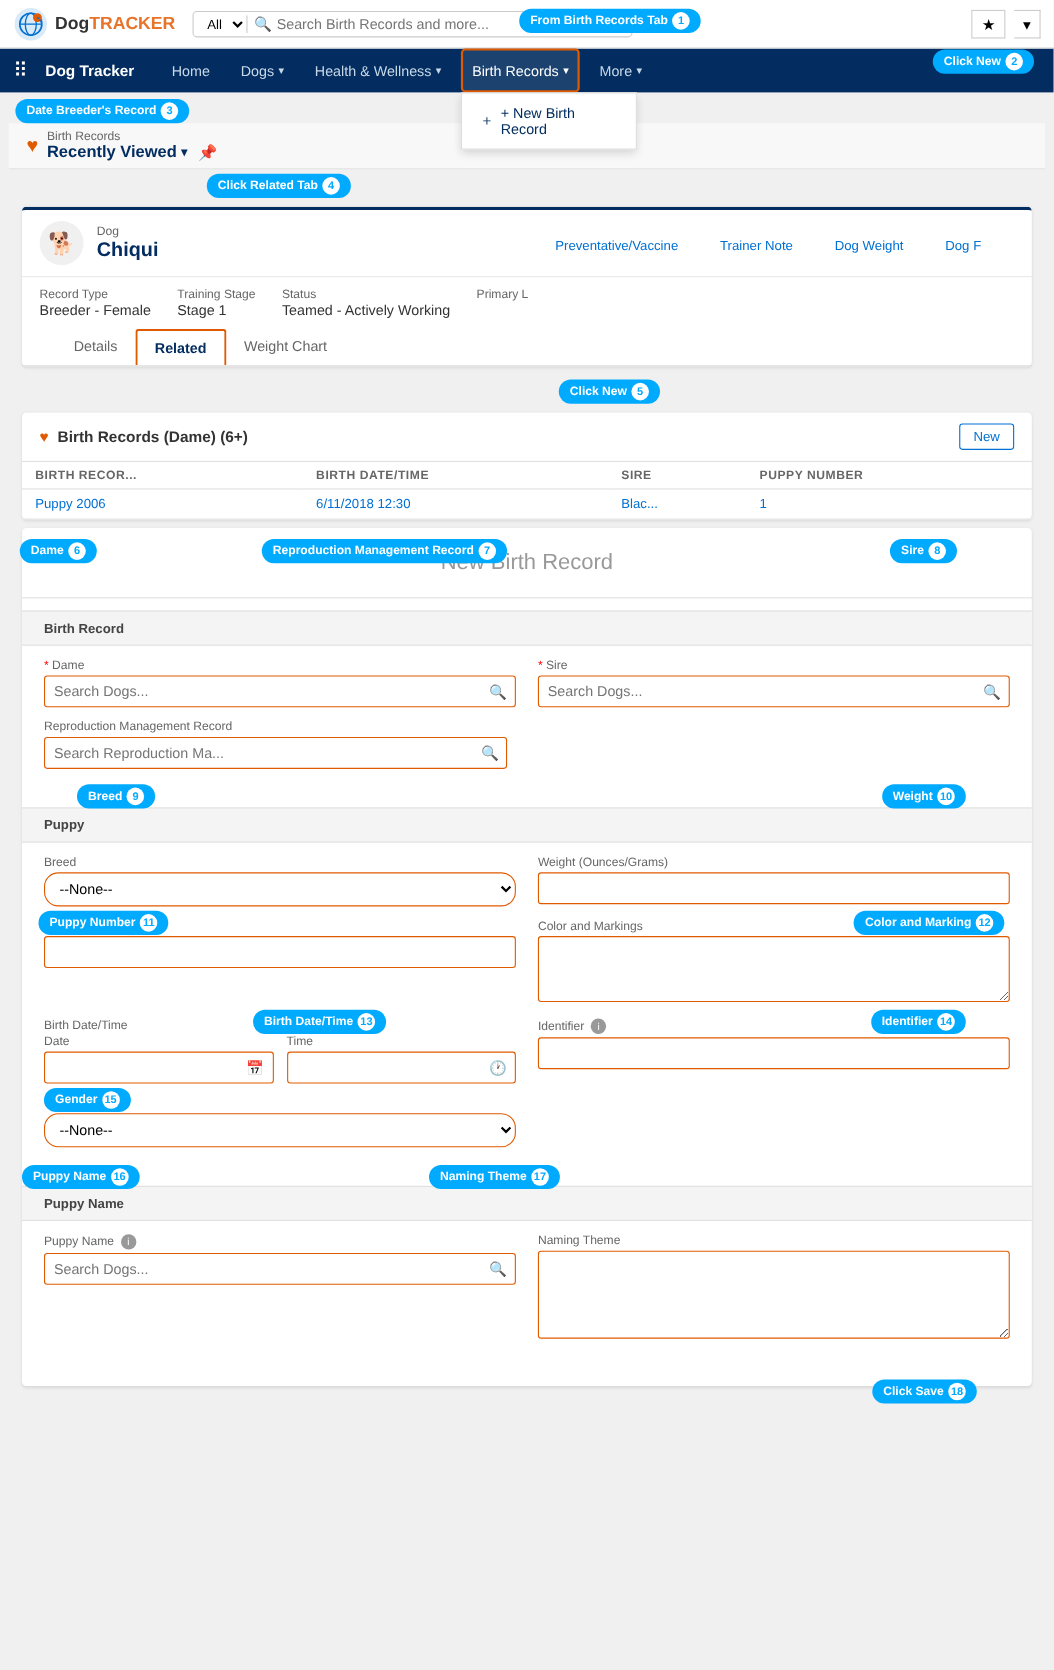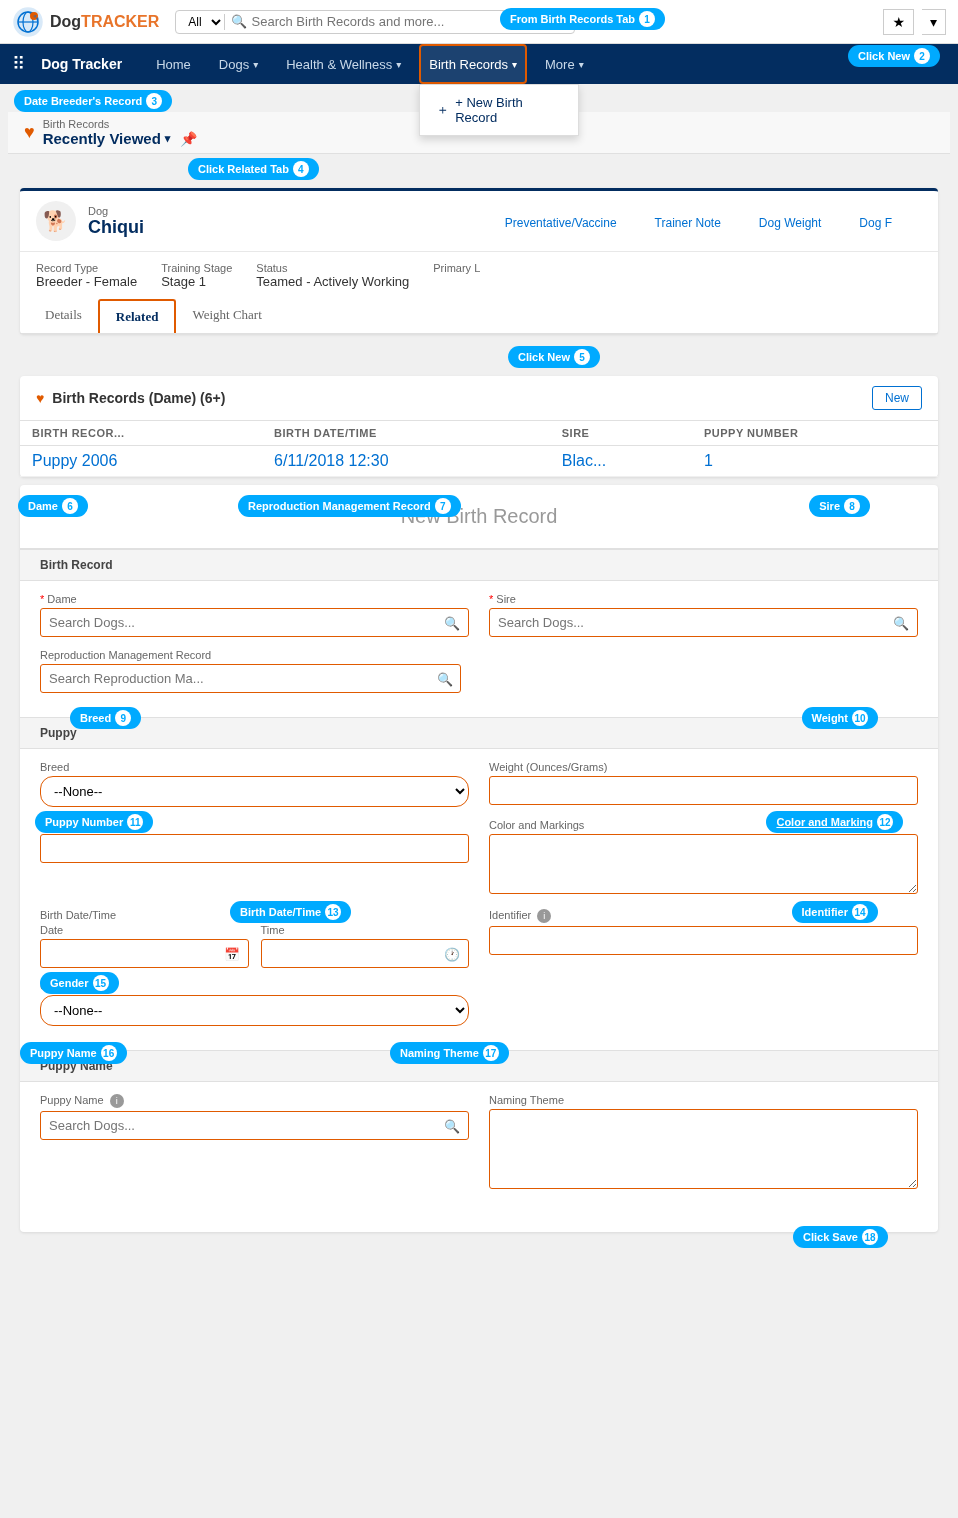--- a/index.html
+++ b/index.html
@@ -126,21 +126,21 @@
     .new-btn {
       border: 1px solid #0070d2; color: #0070d2; background: white;
       padding: 4px 12px; border-radius: 3px; cursor: pointer; font-size: 12px;
     }
     .related-table { width: 100%; border-collapse: collapse; }
     .related-table th {
       padding: 6px 12px; text-align: left; font-size: 11px; color: #666;
       border-bottom: 1px solid #e0e0e0; font-weight: 600; letter-spacing: 0.5px;
     }
     .related-table td {
-      padding: 6px 12px; font-size: 16px; color: #0070d2;
+      padding: 6px 12px; font-size: 12px; color: #0070d2;
       border-bottom: 1px solid #f0f0f0;
     }
 
     
     .form-container {
       background: white; margin: 8px 12px; border-radius: 4px;
       box-shadow: 0 1px 3px rgba(0,0,0,0.1); padding: 0 0 16px;
     }
     .form-title {
       text-align: center; font-size: 20px; color: #999; padding: 20px;
@@ -174,21 +174,21 @@
     .date-time-row { display: flex; gap: 12px; }
     .date-part, .time-part { flex: 1; }
     .date-part label, .time-part label { font-size: 11px; color: #666; }
     .date-input, .time-input {
       width: 100%; border: 1px solid #e05a00; border-radius: 3px;
       padding: 6px 8px; font-size: 13px; background: white;
     }
     .info-icon { display: inline-flex; width: 14px; height: 14px; background: #999; color: white; border-radius: 50%; font-size: 9px; align-items: center; justify-content: center; margin-left: 3px; }
     .section-header-bar {
       background: #f4f4f4; padding: 8px 20px; font-size: 12px; font-weight: 600;
-      color: #444; border-top: 1px solid #e0e0e0; border-bottom: 1px solid #e0e0e0;
+      color: #444; border-top: 1px solid #e0e0e0; border-bottom: 1px solid #e0e0e0; margin-top: 11px;
     }
 
     
     .form-footer {
       display: flex; justify-content: center; gap: 8px; padding: 16px;
       border-top: 1px solid #e0e0e0; margin-top: 8px;
     }
     .btn-cancel {
       padding: 7px 20px; border: 1px solid #ccc; background: white;
       border-radius: 3px; cursor: pointer; font-size: 13px; color: #333;
@@ -207,21 +207,21 @@
 
     .content-area { padding: 0 8px; }
 
     .nav-right { margin-left: auto; display: flex; align-items: center; }
   </style>
 </head>
 <body>
 
 <div class="outer">
 
-  <div class="callout" style="top:8px; left:500px;">
+  <div class="callout" style="top:8px; left:472px;">
     <span>From Birth Records Tab</span>
     <span class="num">1</span>
   </div>
 
   <div class="callout" style="top:45px; right:18px;">
     <span>Click New</span>
     <span class="num">2</span>
   </div>
 
   <div class="top-nav">
@@ -335,21 +335,21 @@
         </div>
         <div class="dog-field">
           <label>Status</label>
           <span>Teamed - Actively Working</span>
         </div>
         <div class="dog-field">
           <label>Primary L</label>
           <span></span>
         </div>
       </div>
-      <div class="dog-tabs" style="padding: 0 9px; font-family: Liberation Serif, serif;">
+      <div class="dog-tabs" style="padding: 0 31px;">
         <div class="dog-tab">Details</div>
         <div class="dog-tab active">Related</div>
         <div class="dog-tab">Weight Chart</div>
       </div>
     </div>
 
     
     <div class="callout" style="position:relative; display:inline-flex; margin: 4px 0 0 500px;">
       <span>Click New</span>
       <span class="num">5</span>
@@ -458,21 +458,21 @@
             <label>Weight (Ounces/Grams)</label>
             <input type="text" class="field-input" style="">
           </div>
         </div>
 
         <div style="position:relative; height:0; overflow:visible;">
           <div class="callout" style="position:absolute; top:-8px; left:-5px;">
             <span>Puppy Number</span>
             <span class="num">11</span>
           </div>
-          <div class="callout" style="position:absolute; top:-8px; right:15px;text-decoration:underline;">
+          <div class="callout" style="position:absolute; top:-8px; right:5px;">
             <span>Color and Marking</span>
             <span class="num">12</span>
           </div>
         </div>
 
         <div class="form-row">
           <div class="form-field">
             <label>Puppy Number</label>
             <input type="text" class="field-input" style="">
           </div>

